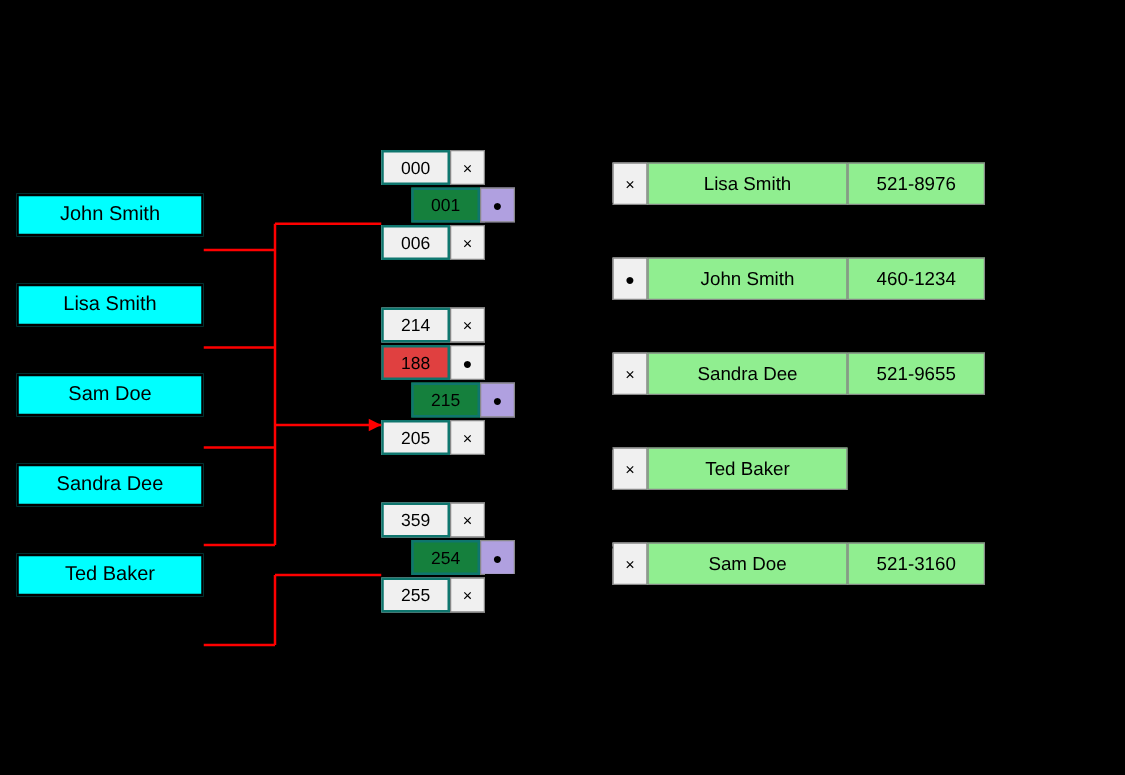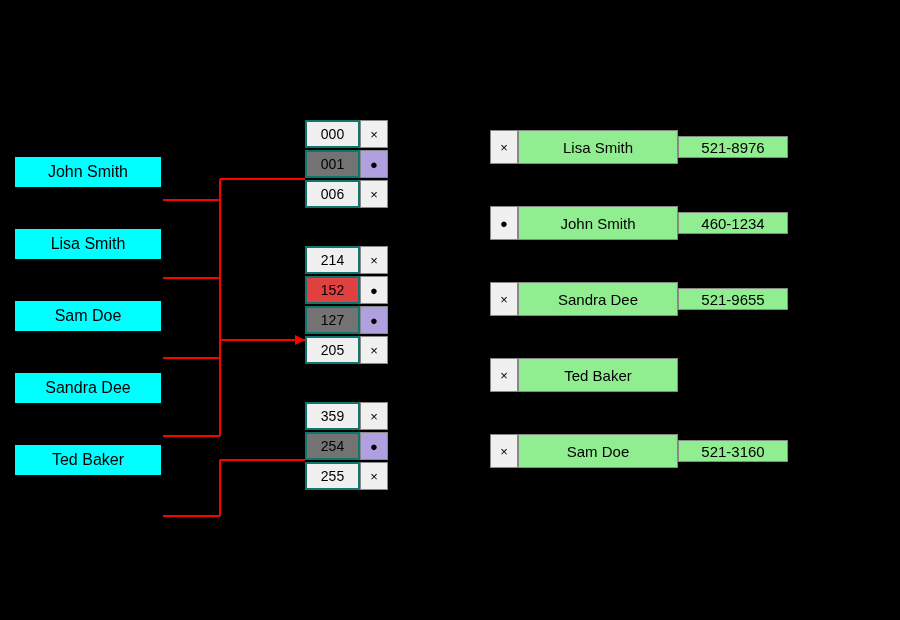--- a/index.html
+++ b/index.html
@@ -68,21 +68,22 @@
       width: 55px;
       height: 28px;
       display: flex;
       align-items: center;
       justify-content: center;
       font-size: 14px;
       color: #000;
     }
 
     .bucket-cell.purple {
-      background: #737373;
+      background: #15803d;
+      margin-left: 24px;
     }
 
     .bucket-cell.red {
       background: #e04040;
       color: #000;
     }
 
     .bucket-icon {
       border: 1px solid #888;
       background: #f0f0f0;
@@ -137,21 +138,21 @@
       align-items: center;
       justify-content: center;
       font-size: 15px;
       color: #000;
     }
 
     .result-phone {
       border: 1px solid #888;
       background: #90ee90;
       width: 110px;
-      height: 22px;
+      height: 34px;
       display: flex;
       align-items: center;
       justify-content: center;
       font-size: 15px;
       color: #000;
     }
 
     .result-gap {
       height: 42px;
     }
@@ -200,25 +201,25 @@
     </div>
 
     <div class="bucket-gap"></div>
 
     <div class="bucket-group">
       <div class="bucket-row">
         <div class="bucket-cell">214</div>
         <div class="bucket-icon">×</div>
       </div>
       <div class="bucket-row">
-        <div class="bucket-cell red">152</div>
+        <div class="bucket-cell red">188</div>
         <div class="bucket-icon">●</div>
       </div>
       <div class="bucket-row">
-        <div class="bucket-cell purple">127</div>
+        <div class="bucket-cell purple">215</div>
         <div class="bucket-icon purple">●</div>
       </div>
       <div class="bucket-row">
         <div class="bucket-cell">205</div>
         <div class="bucket-icon">×</div>
       </div>
     </div>
 
     <div class="bucket-gap"></div>
 

